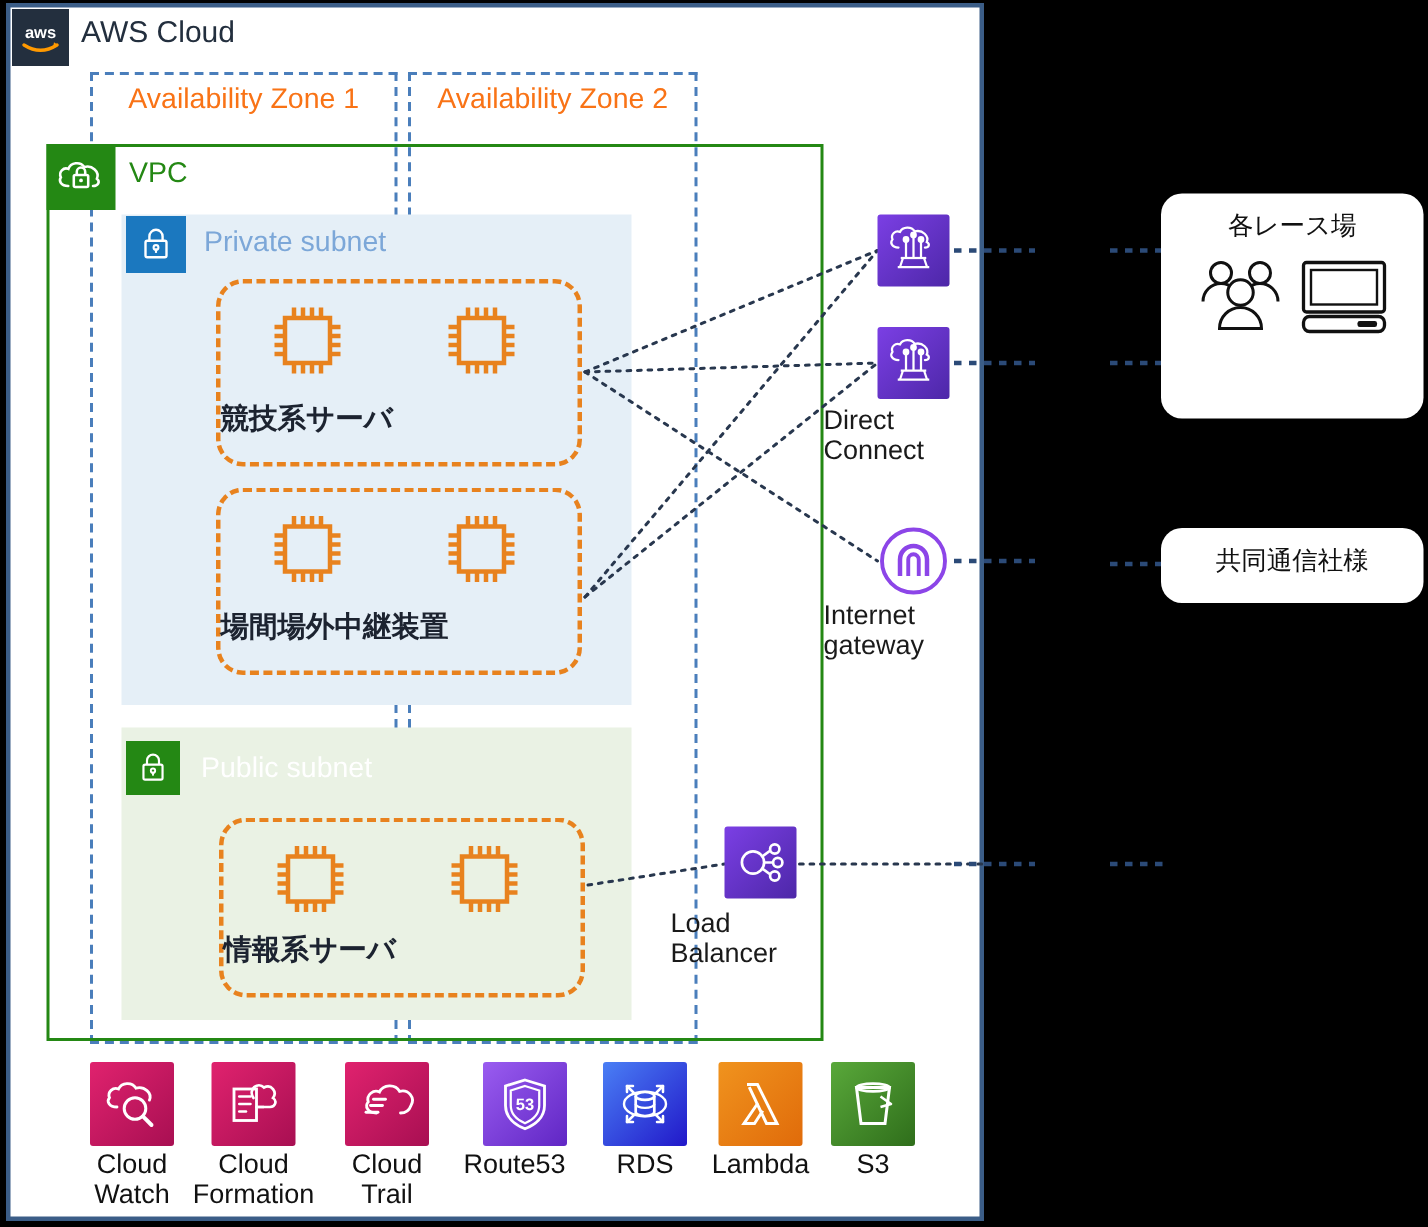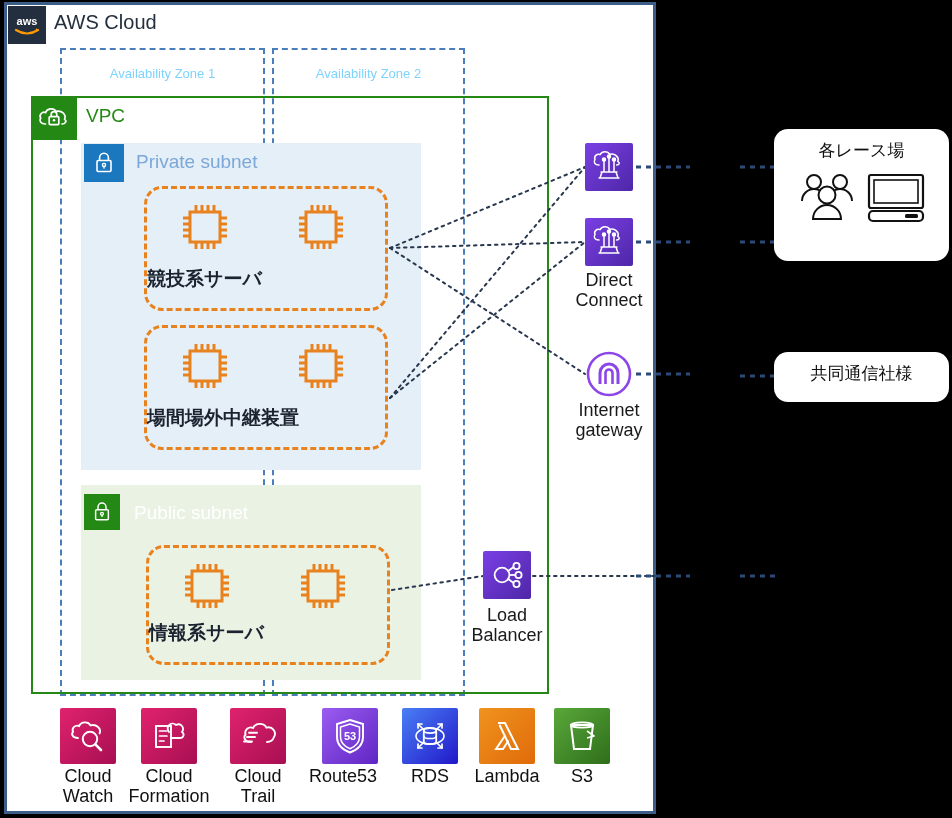--- a/index.html
+++ b/index.html
@@ -14,21 +14,21 @@
   #aws-logo{
     position:absolute;left:8px;top:6px;width:38px;height:38px;
     background:#232f3e;display:flex;align-items:center;justify-content:center;
   }
   #aws-cloud-title{
     position:absolute;left:54px;top:11px;font-size:20px;color:#232f3e;white-space:nowrap;
   }
 
   
   .az{position:absolute;border:2px dashed #4a7ebb;box-sizing:border-box;background:transparent;}
-  .az-label{position:absolute;top:16px;left:0;width:100%;text-align:center;color:#7dd3fc;font-size:13px;}
+  .az-label{position:absolute;top:6px;left:0;width:100%;text-align:center;color:#f97316;font-size:19px;}
   #az1{left:60px;top:48px;width:205px;height:648px;}
   #az2{left:272px;top:48px;width:193px;height:648px;}
 
   
   #vpc{
     position:absolute;left:31px;top:96px;width:518px;height:598px;
     border:2px solid #248814;box-sizing:border-box;background:transparent;
   }
   #vpc-icon{
     position:absolute;left:31px;top:96px;width:46px;height:44px;background:#248814;
@@ -62,34 +62,34 @@
     font-size:19px;font-weight:bold;color:#1c2330;
   }
   #grp-kyogi{left:144px;top:186px;width:244px;height:125px;}
   #grp-chukei{left:144px;top:325px;width:244px;height:125px;}
   #grp-joho{left:146px;top:545px;width:244px;height:120px;}
 
   
   .svc-sq{position:absolute;width:48px;height:48px;border-radius:2px;
     background:linear-gradient(135deg,#7b3fe4 0%,#4d27a8 100%);
     display:flex;align-items:center;justify-content:center;}
-  .svc-label{position:absolute;text-align:center;font-size:18px;color:#1a1a1a;line-height:1.12;}
+  .svc-label{position:absolute;text-align:left;font-size:18px;color:#1a1a1a;line-height:1.12;}
   #dx1{left:585px;top:143px;}
   #dx2{left:585px;top:218px;}
   #dx-label{left:549px;top:270px;width:120px;}
   #igw{position:absolute;left:585px;top:350px;width:48px;height:48px;}
   #igw-label{left:549px;top:400px;width:120px;}
   #lb{left:483px;top:551px;}
   #lb-label{left:447px;top:605px;width:120px;}
 
   
   .ext-box{position:absolute;background:#fff;border-radius:14px;
     display:flex;flex-direction:column;align-items:center;justify-content:flex-start;}
   .ext-title{font-size:17px;color:#111;margin-top:10px;}
-  #ext-racetrack{left:774px;top:129px;width:175px;height:132px;}
+  #ext-racetrack{left:774px;top:129px;width:175px;height:150px;}
   #ext-kyodo{left:774px;top:352px;width:175px;height:50px;}
   #ext-fan{left:774px;top:555px;width:175px;height:90px;}
 
   
   #svc-strip{position:absolute;left:40px;top:708px;width:600px;height:100px;}
   .strip-item{position:absolute;width:96px;text-align:center;}
   .strip-icon{width:56px;height:56px;margin:0 auto;border-radius:2px;
     display:flex;align-items:center;justify-content:center;}
   .strip-name{font-size:18px;color:#111;line-height:1.1;margin-top:3px;white-space:pre-line;}
 

